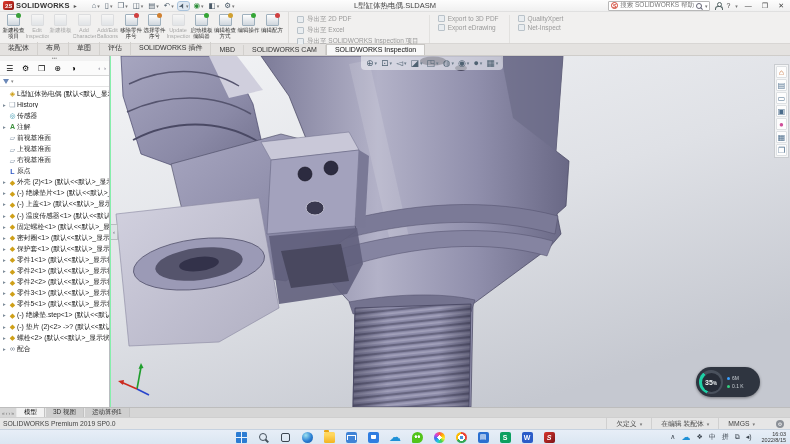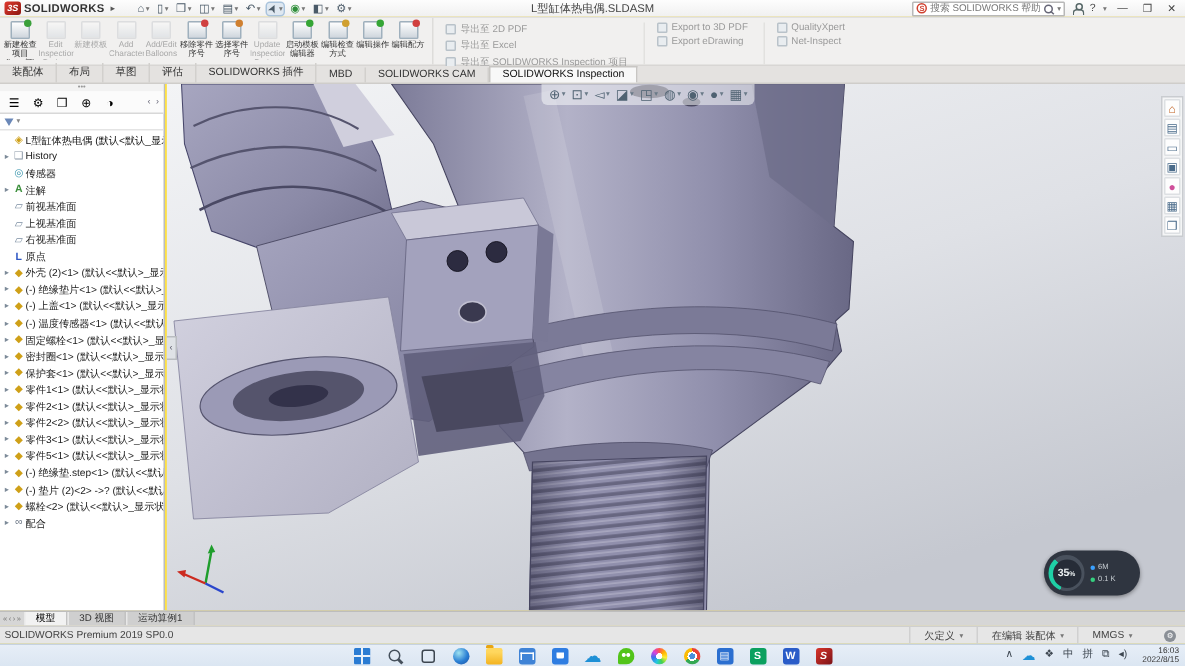--- a/index.html
+++ b/index.html
@@ -1,18 +1,18 @@
 <!DOCTYPE html>
 <html><head>
 <meta charset="utf-8">
 <style>
   *{box-sizing:border-box;margin:0;padding:0}
   html,body{width:790px;height:444px;overflow:hidden}
   body{font-family:"Liberation Sans","DejaVu Sans",sans-serif;background:#e8e8e8;position:relative;-webkit-font-smoothing:antialiased}
-  #app{position:absolute;inset:0;width:790px;height:444px;background:#fde047}
+  #app{position:absolute;inset:0;width:790px;height:444px;background:#86efac}
 
   
   #titlebar{position:absolute;left:0;top:0;width:790px;height:12px;background:linear-gradient(#fdfdfd,#f0f0f0);display:flex;align-items:center;border-bottom:1px solid #e0e0e0;z-index:30}
   .logo{display:flex;align-items:center;gap:2px;padding-left:3px}
   .logo-mark{width:11px;height:9px;background:linear-gradient(135deg,#e03a2f,#8c1710);border-radius:2px;color:#fff;font:italic bold 6px "Liberation Sans",sans-serif;display:flex;align-items:center;justify-content:center}
   .logo-text{font:bold 7.5px "Liberation Sans",sans-serif;color:#333;letter-spacing:.2px}
   .logo-caret{font-size:6px;color:#555;margin-left:2px}
   .qa{display:flex;align-items:center;gap:3px;margin-left:14px}
   .qa-item{display:flex;align-items:center;color:#4a5a68;font-size:7.5px;line-height:8px;padding:0 1px;border-radius:2px}
   .qa-item i{font-style:normal;display:inline-block}

